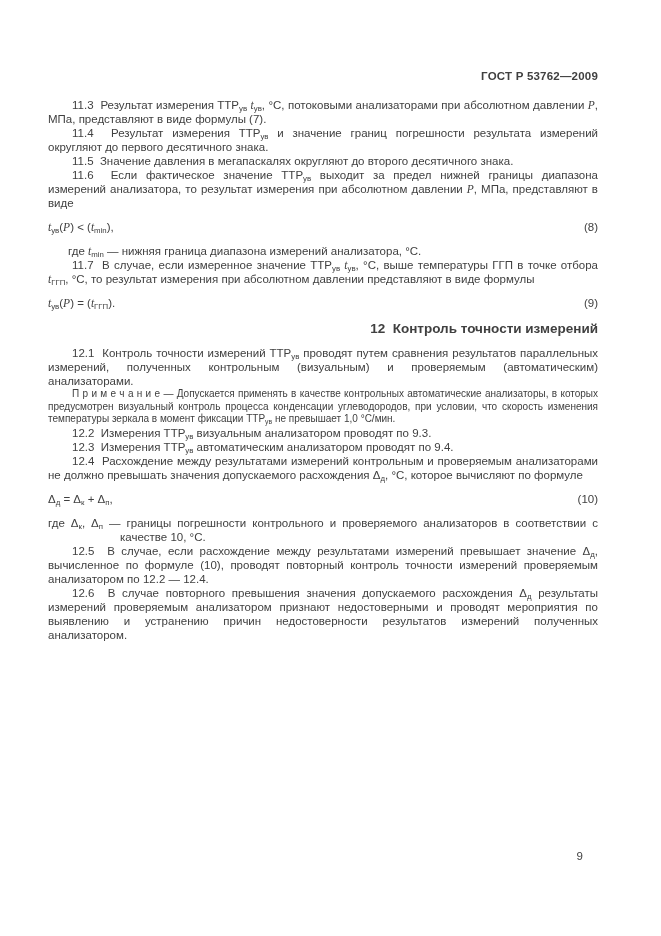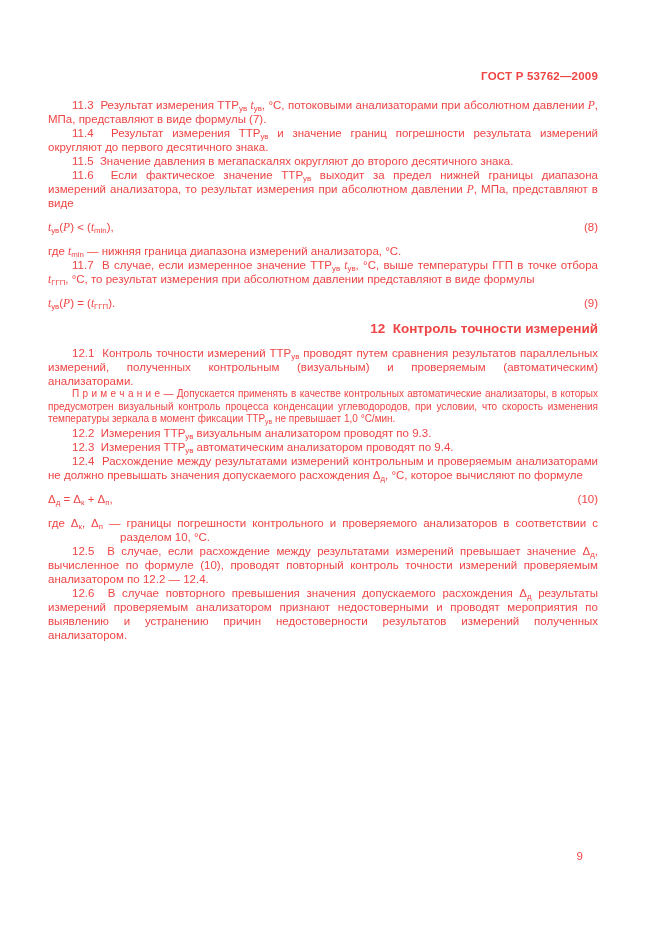--- a/index.html
+++ b/index.html
@@ -6,21 +6,21 @@
     margin: 0;
     padding: 0;
     background: #ffffff;
   }
   .page {
     position: relative;
     width: 661px;
     height: 936px;
     background: #ffffff;
     font-family: "Liberation Sans", sans-serif;
-    color: #ef4444;
+    color: #404040;
     overflow: hidden;
   }
   .doc-header {
     position: absolute;
     top: 70px;
     right: 63px;
     font-size: 11.5px;
     font-weight: bold;
     letter-spacing: 0.2px;
   }
@@ -32,20 +32,21 @@
     font-size: 11.5px;
     line-height: 14px;
     text-align: justify;
   }
   .content p {
     margin: 0;
     text-indent: 24px;
   }
   p.noindent {
     text-indent: 0;
+    margin-left: 20px;
   }
   p.hang {
     padding-left: 72px;
     text-indent: -72px;
   }
   .section-heading {
     font-size: 13.5px;
     line-height: 18px;
     font-weight: bold;
     margin: 9px 0 8px 0;
@@ -120,21 +121,21 @@
 
     <p><span>12.2&nbsp; Измерения ТТР</span><sub>ув</sub><span> визуальным анализатором проводят по 9.3.</span></p>
     <p><span>12.3&nbsp; Измерения ТТР</span><sub>ув</sub><span> автоматическим анализатором проводят по 9.4.</span></p>
     <p><span>12.4&nbsp; Расхождение между результатами измерений контрольным и проверяемым анализаторами не должно превышать значения допускаемого расхождения Δ</span><sub>д</sub><span>, °С, которое вычисляют по формуле</span></p>
 
     <div class="formula-row">
       <span class="formula"><span>Δ</span><sub>д</sub><span> = Δ</span><sub>к</sub><span> + Δ</span><sub>п</sub><span>,</span></span>
       <span class="formula-num">(10)</span>
     </div>
 
-    <p class="hang"><span>где Δ</span><sub>к</sub><span>, Δ</span><sub>п</sub><span> — границы погрешности контрольного и проверяемого анализаторов в соответствии с разделом 10, °С.</span></p>
+    <p class="hang"><span>где Δ</span><sub>к</sub><span>, Δ</span><sub>п</sub><span> — границы погрешности контрольного и проверяемого анализаторов в соответствии с качестве 10, °С.</span></p>
     <p><span>12.5&nbsp; В случае, если расхождение между результатами измерений превышает значение Δ</span><sub>д</sub><span>, вычисленное по формуле (10), проводят повторный контроль точности измерений проверяемым анализатором по 12.2 — 12.4.</span></p>
     <p><span>12.6&nbsp; В случае повторного превышения значения допускаемого расхождения Δ</span><sub>д</sub><span> результаты измерений проверяемым анализатором признают недостоверными и проводят мероприятия по выявлению и устранению причин недостоверности результатов измерений полученных анализатором.</span></p>
 
   </div>
 
   <div class="page-number">9</div>
 
 </div>
 
 </body></html>

